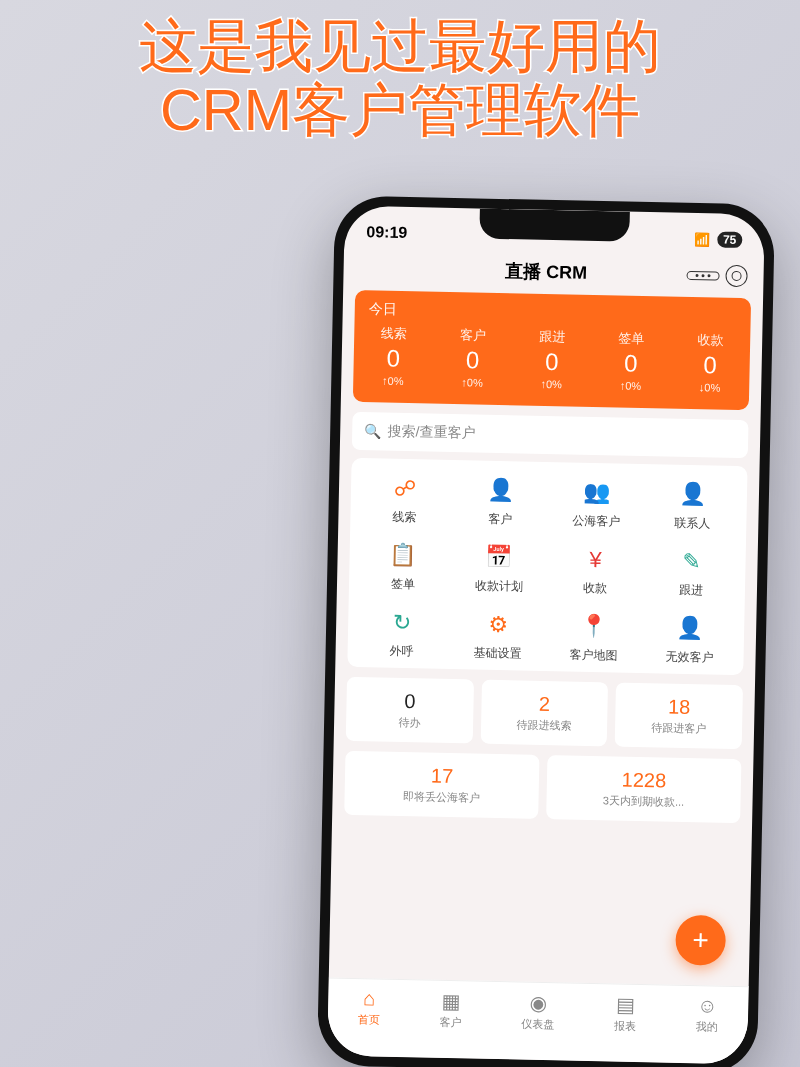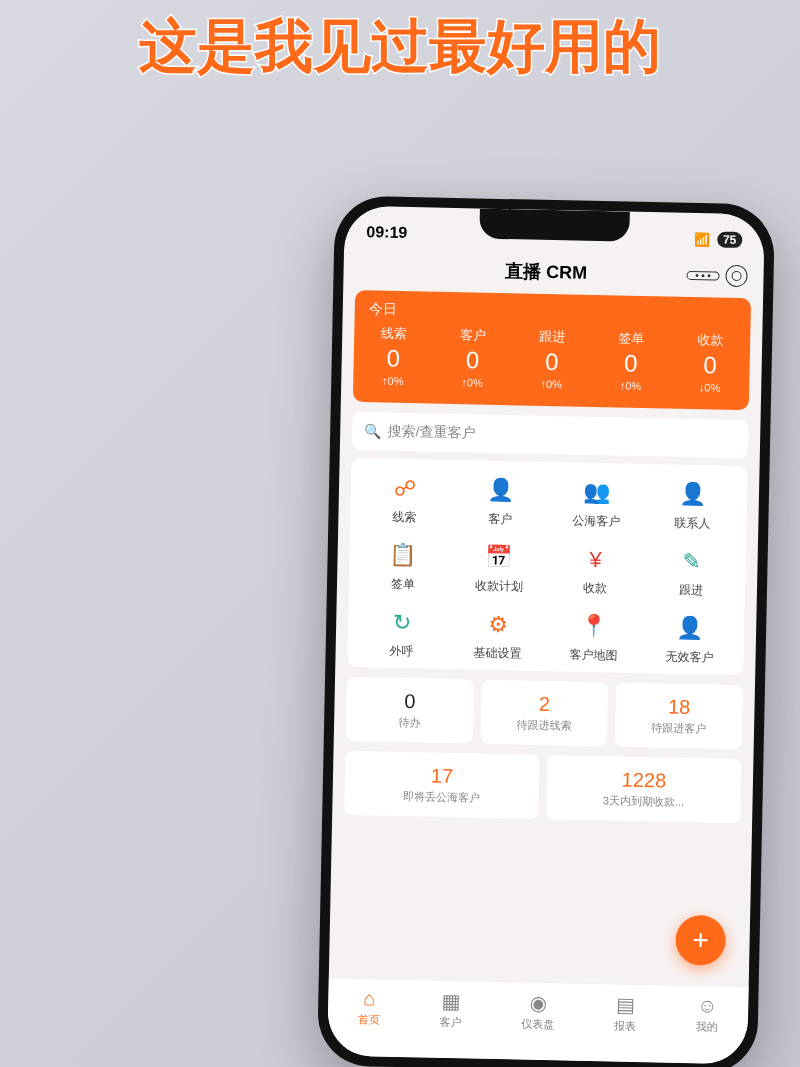--- a/index.html
+++ b/index.html
@@ -1,20 +1,20 @@
 <!DOCTYPE html>
 <html><head>
   <meta charset="utf-8">
   <style>
     * { margin: 0; padding: 0; box-sizing: border-box; }
     body { font-family: -apple-system, "PingFang SC", sans-serif; width: 800px; height: 1067px; overflow: hidden; position: relative; background: linear-gradient(135deg, #d8d8e0 0%, #c8c8d5 100%); }
     
     .headline {
       position: absolute; top: 14px; left: 0; right: 0; text-align: center;
-      font-size: 58px; font-weight: 700; color: #ff6a1a; z-index: 100;
+      font-size: 58px; font-weight: 400; color: #ff6a1a; z-index: 100;
       -webkit-text-stroke: 3px #fff; paint-order: stroke fill;
       line-height: 1.1;
     }
     
     .phone {
       position: absolute; right: 34px; top: 200px;
       width: 440px; height: 870px;
       background: #111; border-radius: 52px; padding: 10px;
       box-shadow: 0 20px 60px rgba(0,0,0,.3);
       transform: rotate(1.2deg);
@@ -66,20 +66,21 @@
     .ic-blue { color: #2b6cff; }
     .ic-red { color: #e53935; }
     .ic-teal { color: #2aa892; }
     .ic-grey { color: #9aa0a6; }
   </style>
 </head>
 <body>
 
 <div class="headline">
   <div>这是我见过最好用的</div>
+  <div>CRM客户管理软件</div>
 </div>
 
 <div class="phone">
   <div class="screen">
     <div class="notch"></div>
 
     <div class="status-bar">
       <span>09:19</span>
       <span class="status-right">
         <span>📶</span>

